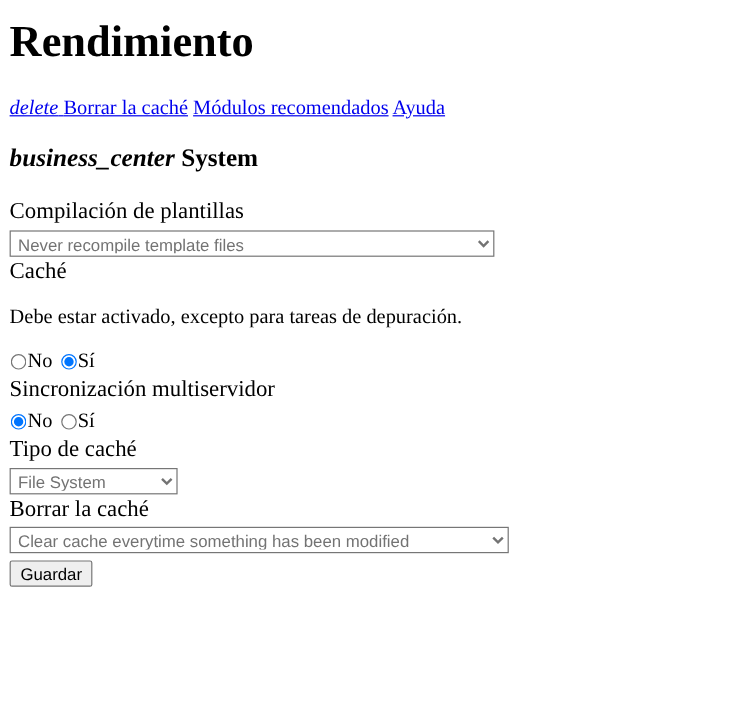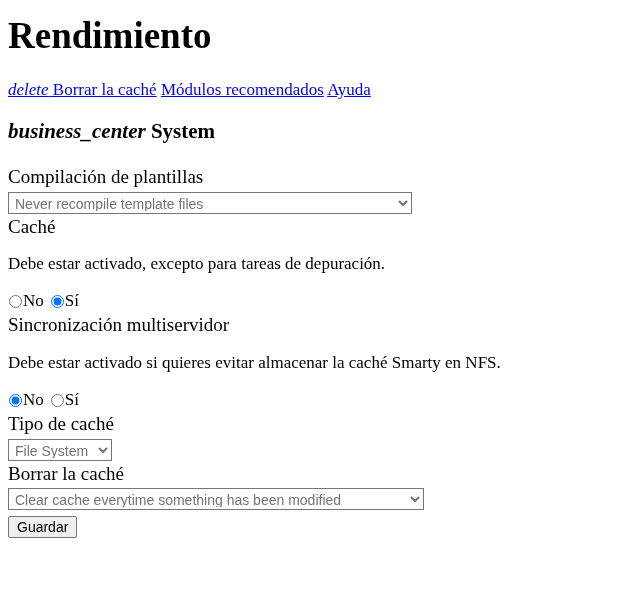--- a/index.html
+++ b/index.html
@@ -71,21 +71,21 @@
     height: 22px;
     box-sizing: border-box;
   }
   select.wide {
     width: 404px;
   }
   select.medium {
     width: 416px;
   }
   select.narrow {
-    width: 104px;
+    width: 140px;
   }
   .radio-row {
     margin: 2px 0 0 0;
     font-size: 17px;
     line-height: 1.3;
     display: block;
   }
   .radio-row label {
     margin-right: 6px;
     white-space: nowrap;
@@ -129,21 +129,20 @@
     <option selected="">Never recompile template files</option>
   </select>
 
   <div class="field-label">Caché</div>
   <div class="help-text">Debe estar activado, excepto para tareas de depuración.</div>
   <div class="radio-row">
     <label><input type="radio" name="cache" style=""><span>No</span></label><label><input type="radio" name="cache" checked="" style=""><span>Sí</span></label>
   </div>
 
   <div class="field-label">Sincronización multiservidor</div>
-  <div class="help-text">Debe estar activado si quieres evitar almacenar la caché Smarty en NFS.</div>
   <div class="radio-row">
     <label><input type="radio" name="multi" checked="" style=""><span>No</span></label><label><input type="radio" name="multi" style=""><span>Sí</span></label>
   </div>
 
   <div class="field-label">Tipo de caché</div>
   <select class="narrow">
     <option selected="">File System</option>
   </select>
 
   <div class="field-label">Borrar la caché</div>

